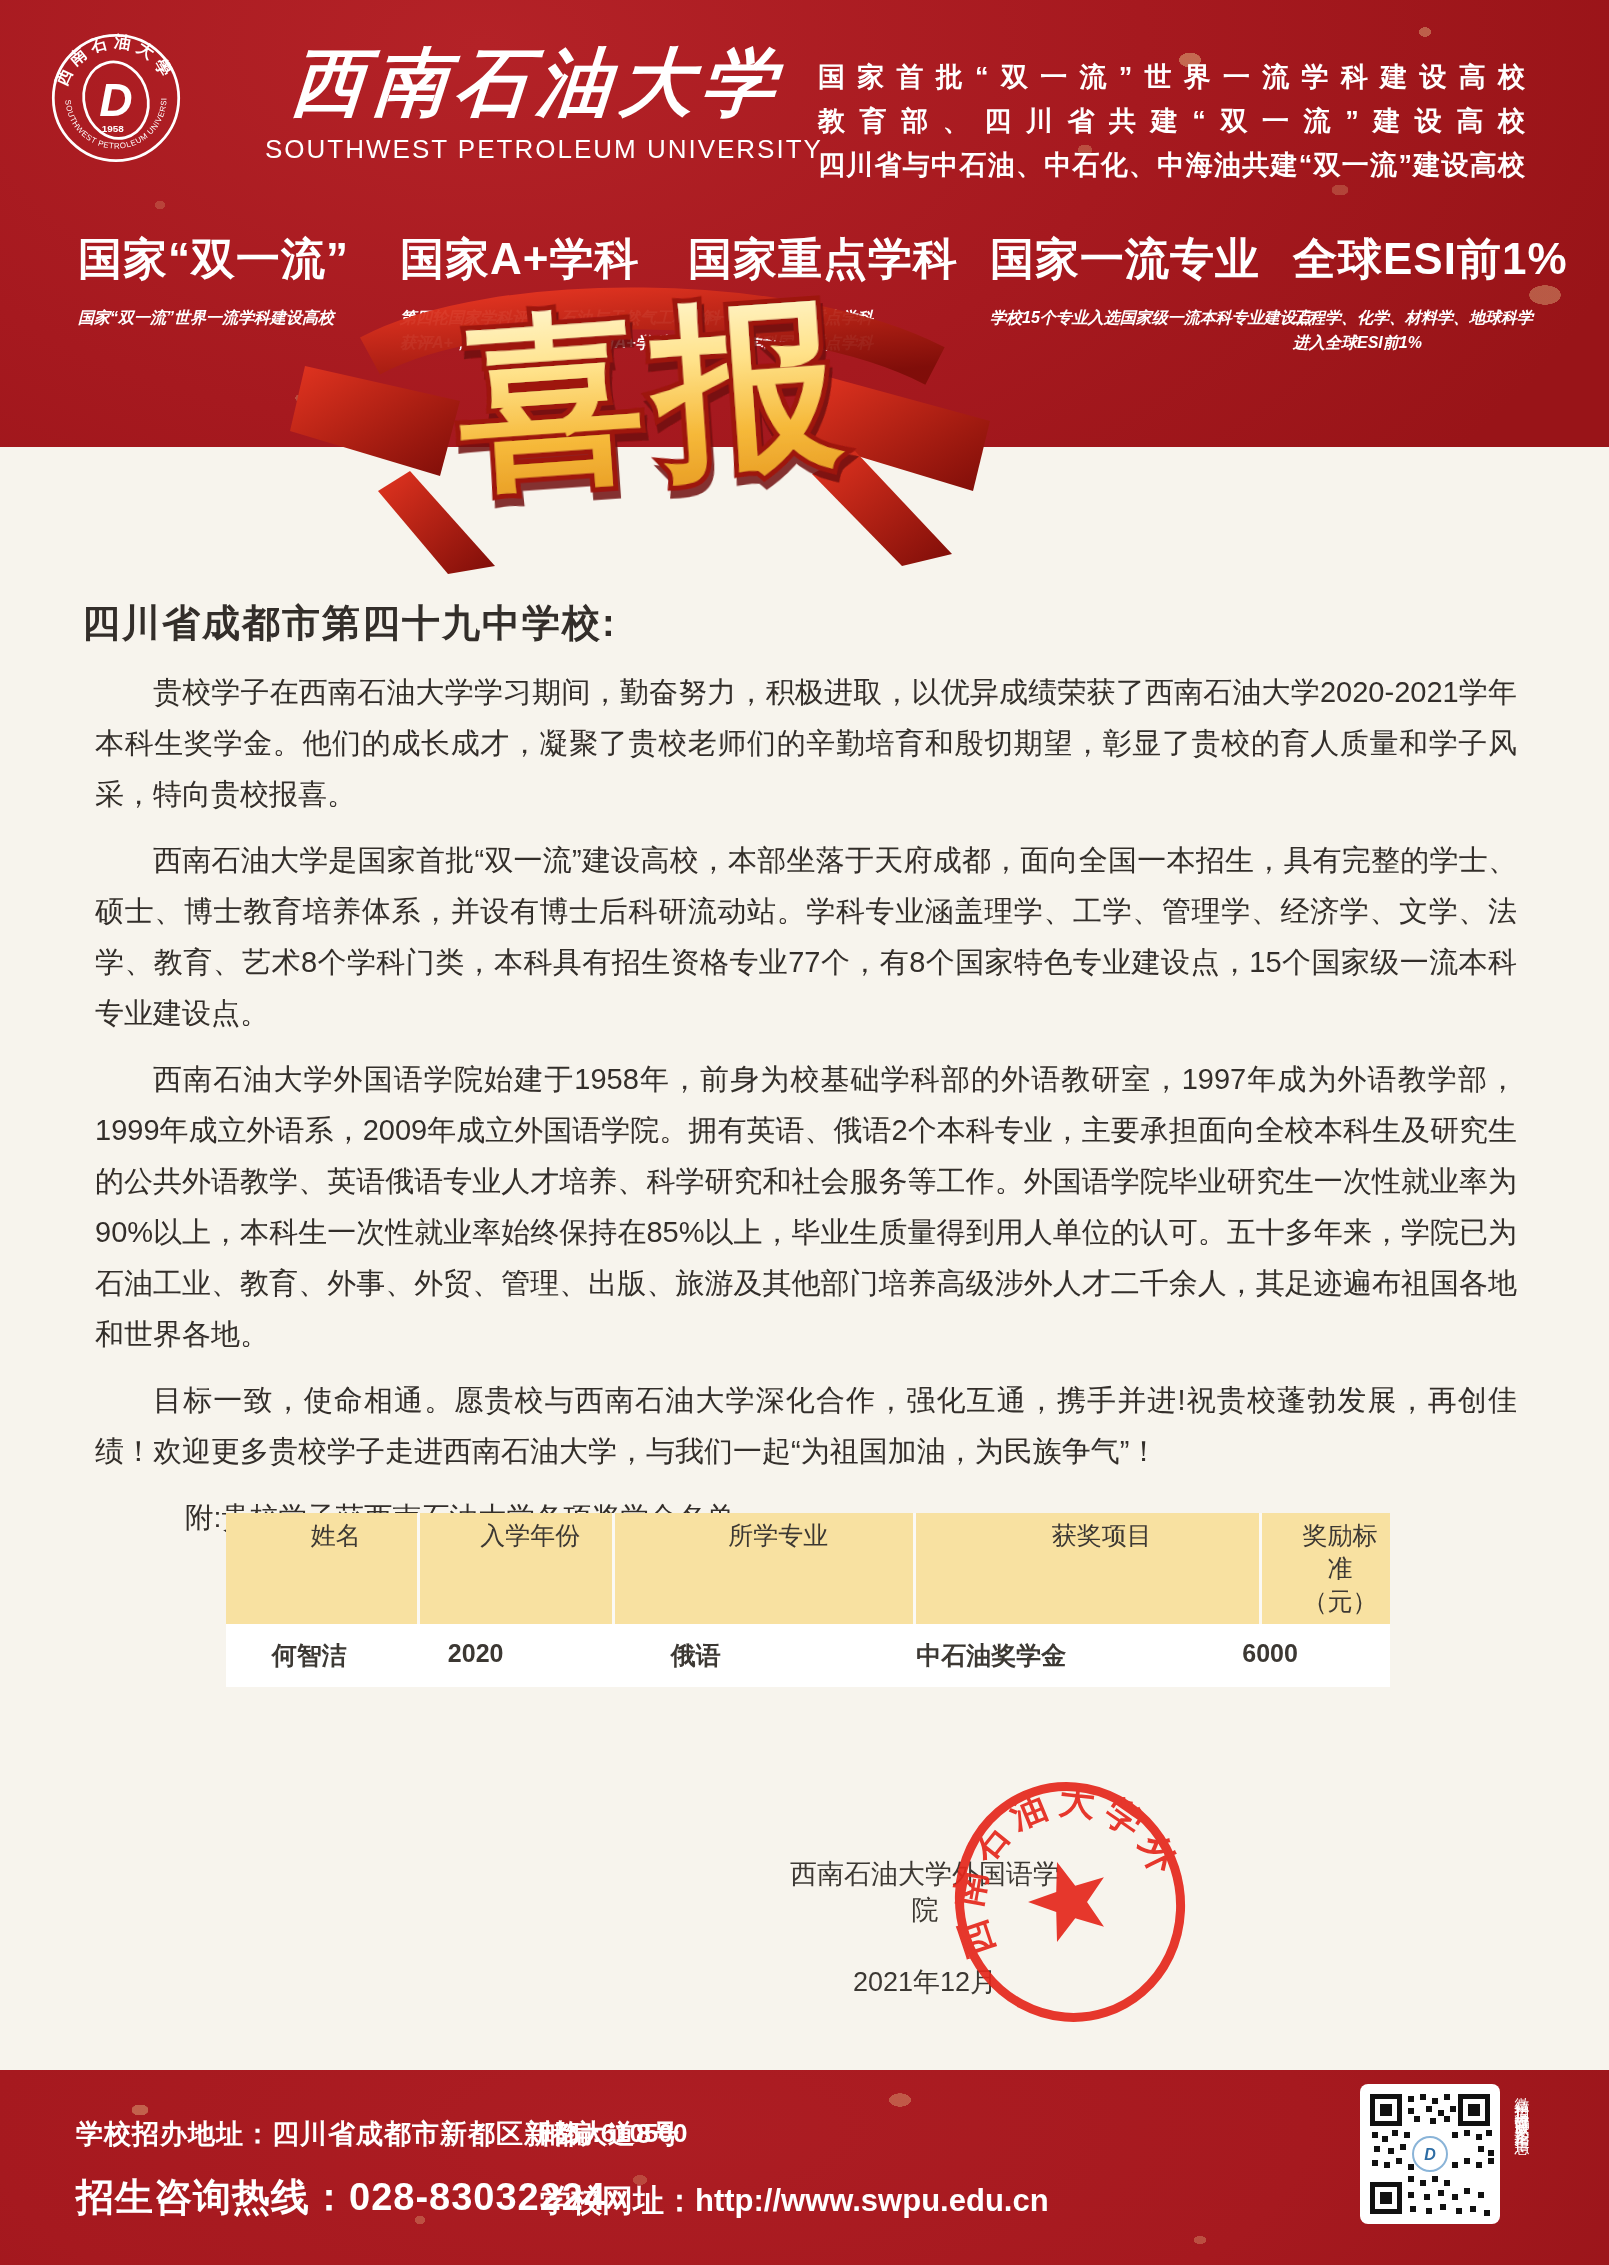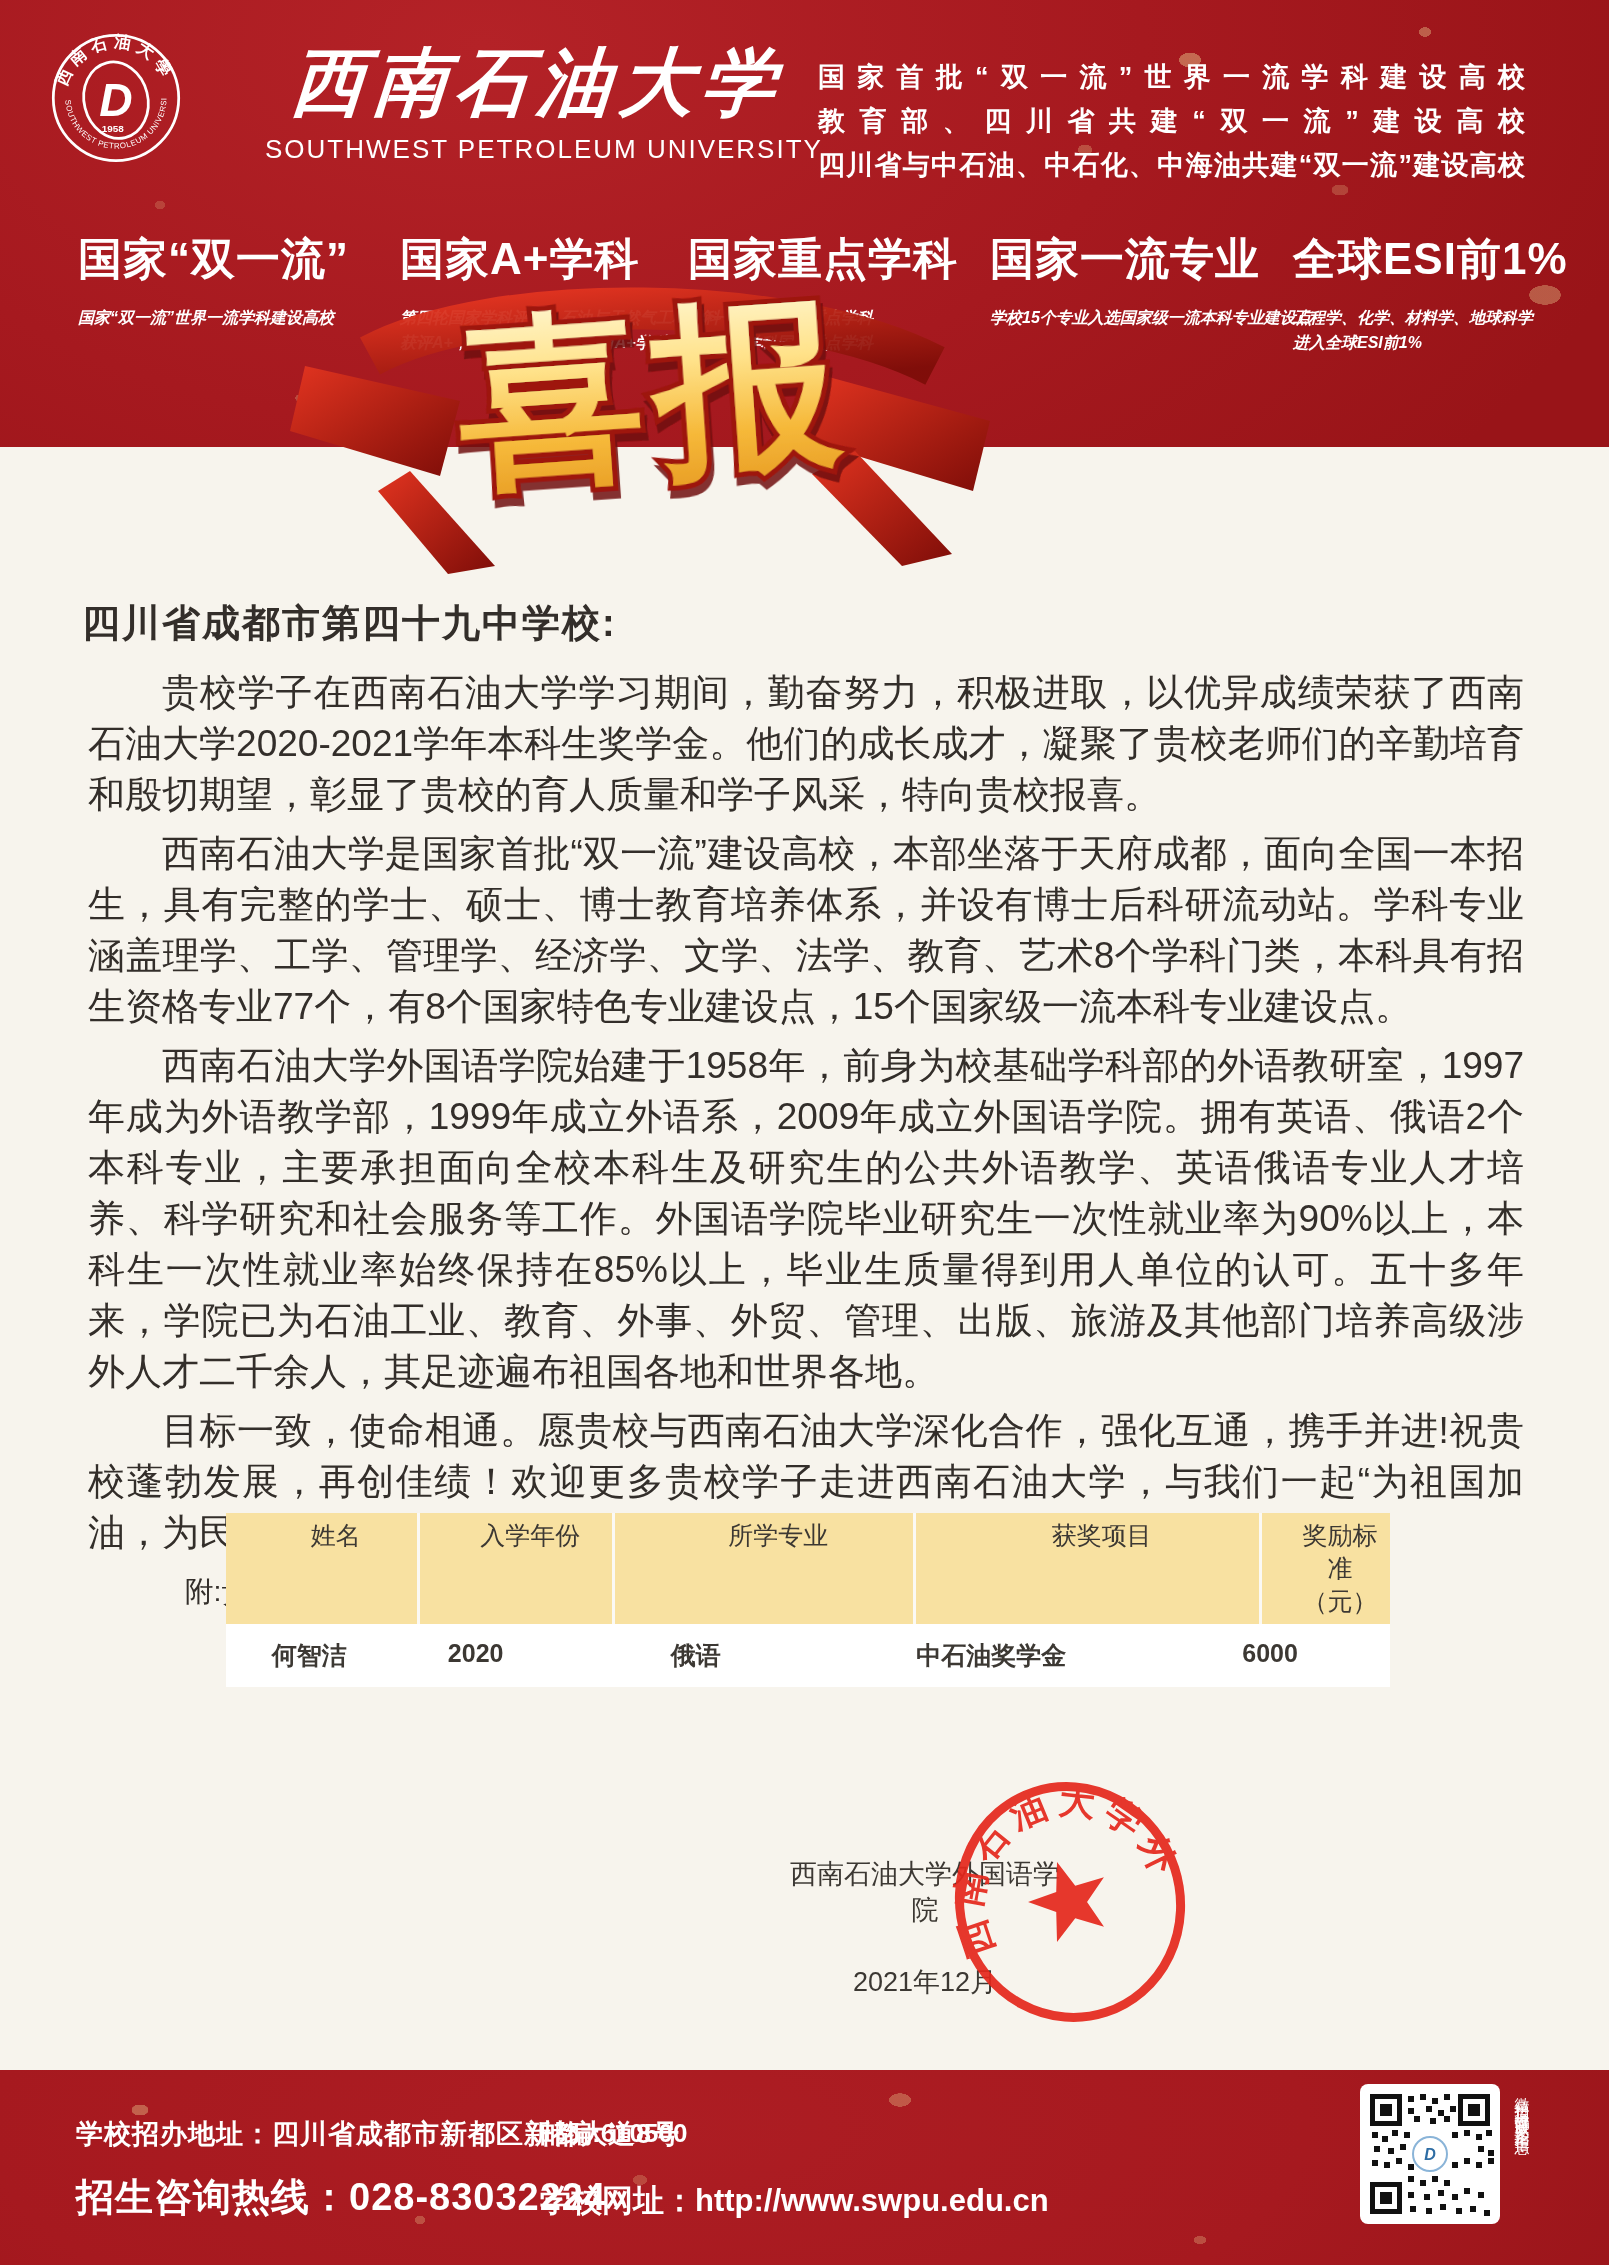--- a/index.html
+++ b/index.html
@@ -40,21 +40,21 @@
   .honor-line { font-size:27px; line-height:44px; text-align:justify; text-align-last:justify; letter-spacing:1px; }
   .ach { position:absolute; top:230px; color:#fff; }
   .ach-title { font-size:44px; font-weight:bold; letter-spacing:1px; white-space:nowrap; }
   .ach-lines { margin-top:16px; font-size:16px; font-weight:bold; line-height:25px; white-space:nowrap;font-style:italic; }
   .ach1 { left:78px; } .ach2 { left:400px; } .ach3 { left:688px; } .ach4 { left:990px; } .ach5 { left:1293px; }
   
   .banner { position:absolute; left:290px; top:236px; width:700px; height:340px; z-index:6; }
   
   .letter { position:absolute; left:80px; top:598px; width:1452px; z-index:1; }
   .salutation { margin:0 0 18px 2px; font-size:38px; font-weight:bold; letter-spacing:2px; }
-  .para { margin:8px; font-size:37px; line-height:51px; text-align:justify; text-indent:2em; }
+  .para { margin:15px; font-size:29px; line-height:51px; text-align:justify; text-indent:2em; }
   .attach { margin:0; font-size:28.5px; line-height:51px; text-indent:105px; }
   
   .sch-table { position:absolute; left:226px; top:1513px; width:1164px; z-index:2; font-size:25px; color:#3c3833; }
   .t-head { display:flex; background:#f8e1a1; }
   .t-row  { display:flex; background:#ffffff; font-weight:bold; }
   .t-head .cell { padding:6px 0; border-right:3px solid #fbf9f4;margin-left:28px; }
   .t-head .cell:last-child { border-right:none; }
   .t-row .cell { padding:15px 16px; }
   .cell { text-align:center; box-sizing:border-box; }
   .c0 { width:14.3%; } .c1 { width:14.3%; } .c2 { width:23.5%; } .c3 { width:27.3%; } .c4 { flex:1;border-radius:15px; }

